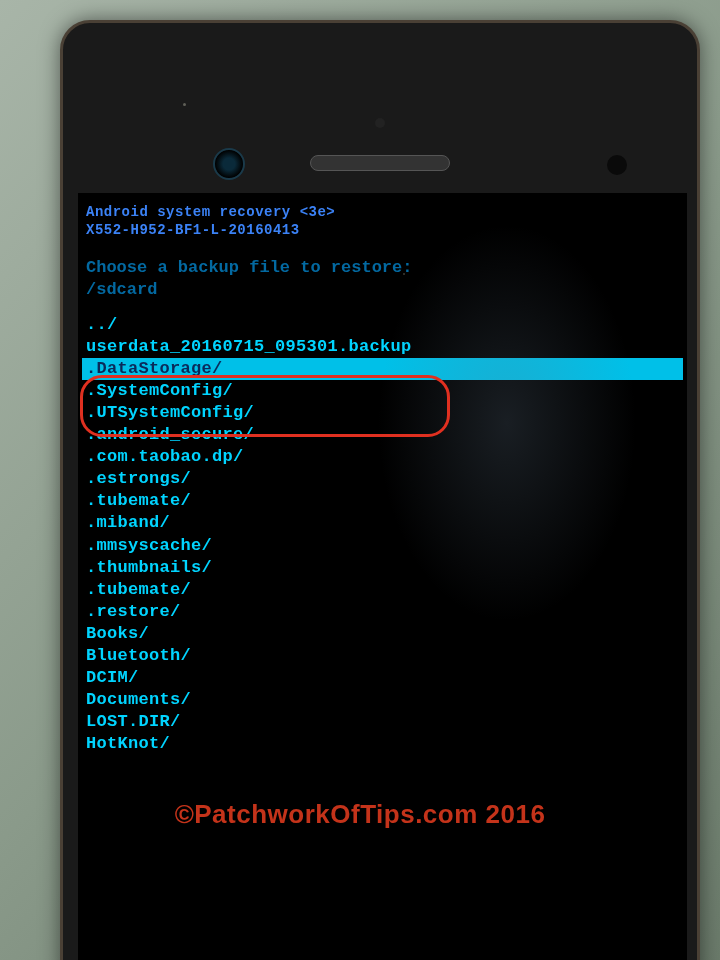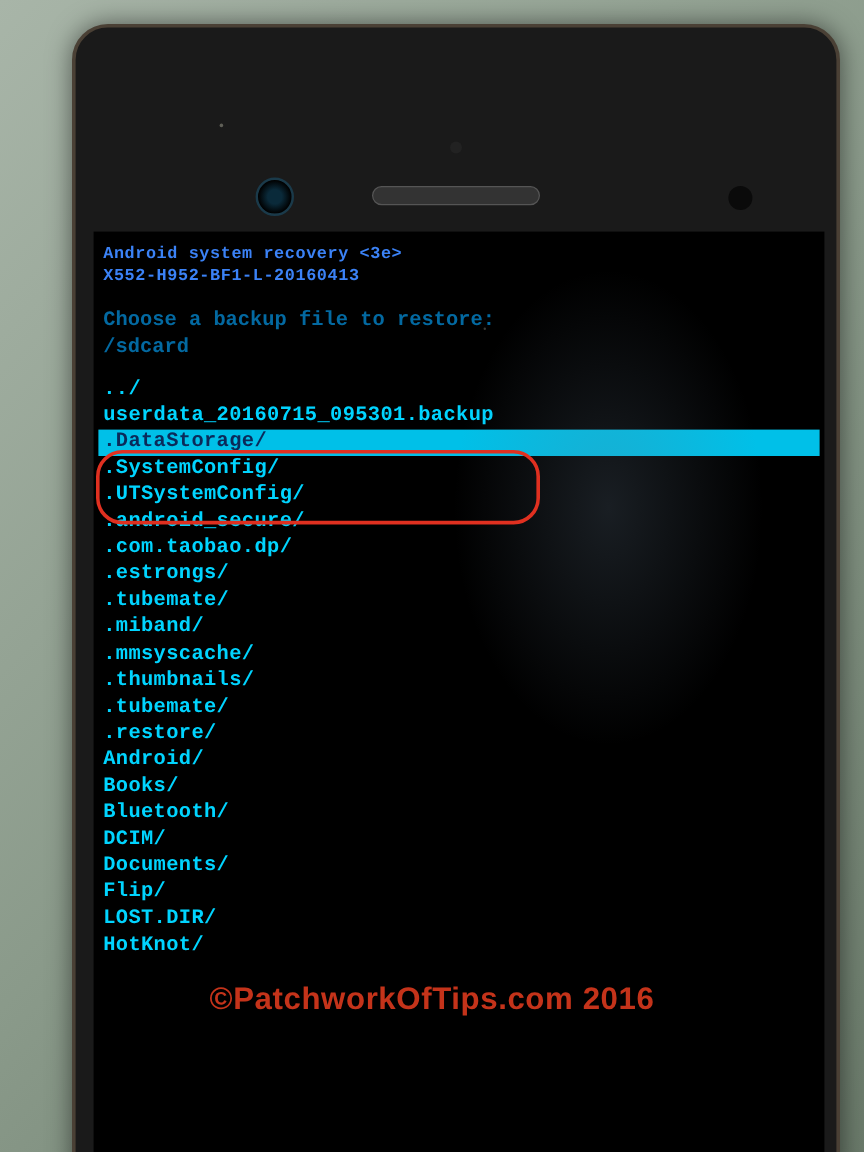--- a/index.html
+++ b/index.html
@@ -111,21 +111,21 @@
       pointer-events: none;
     }
     .highlight1 {
       top: 375px;
       left: 80px;
       width: 370px;
       height: 62px;
     }
     .watermark {
       position: absolute;
-      bottom: 112px;
+      bottom: 130px;
       left: 50%;
       transform: translateX(-50%);
       color: rgba(230, 60, 30, 0.85);
       font-family: Arial, sans-serif;
       font-size: 26px;
       font-weight: bold;
       white-space: nowrap;
       pointer-events: none;
       letter-spacing: 0.5px;
     }
@@ -168,26 +168,24 @@
         <li class="file-item">.UTSystemConfig/</li>
         <li class="file-item">.android_secure/</li>
         <li class="file-item">.com.taobao.dp/</li>
         <li class="file-item">.estrongs/</li>
         <li class="file-item">.tubemate/</li>
         <li class="file-item">.miband/</li>
         <li class="file-item">.mmsyscache/</li>
         <li class="file-item">.thumbnails/</li>
         <li class="file-item">.tubemate/</li>
         <li class="file-item">.restore/</li>
-        <li class="file-item">Android/</li>
         <li class="file-item">Books/</li>
         <li class="file-item">Bluetooth/</li>
         <li class="file-item">DCIM/</li>
         <li class="file-item">Documents/</li>
-        <li class="file-item">Flip/</li>
         <li class="file-item">LOST.DIR/</li>
         <li class="file-item">HotKnot/</li>
       </ul>
   </div>
   <div class="glare"></div>
   <div class="dust1"></div>
   <div class="dust2"></div>
 </div>
 
 <div class="highlight-box highlight1"></div>

